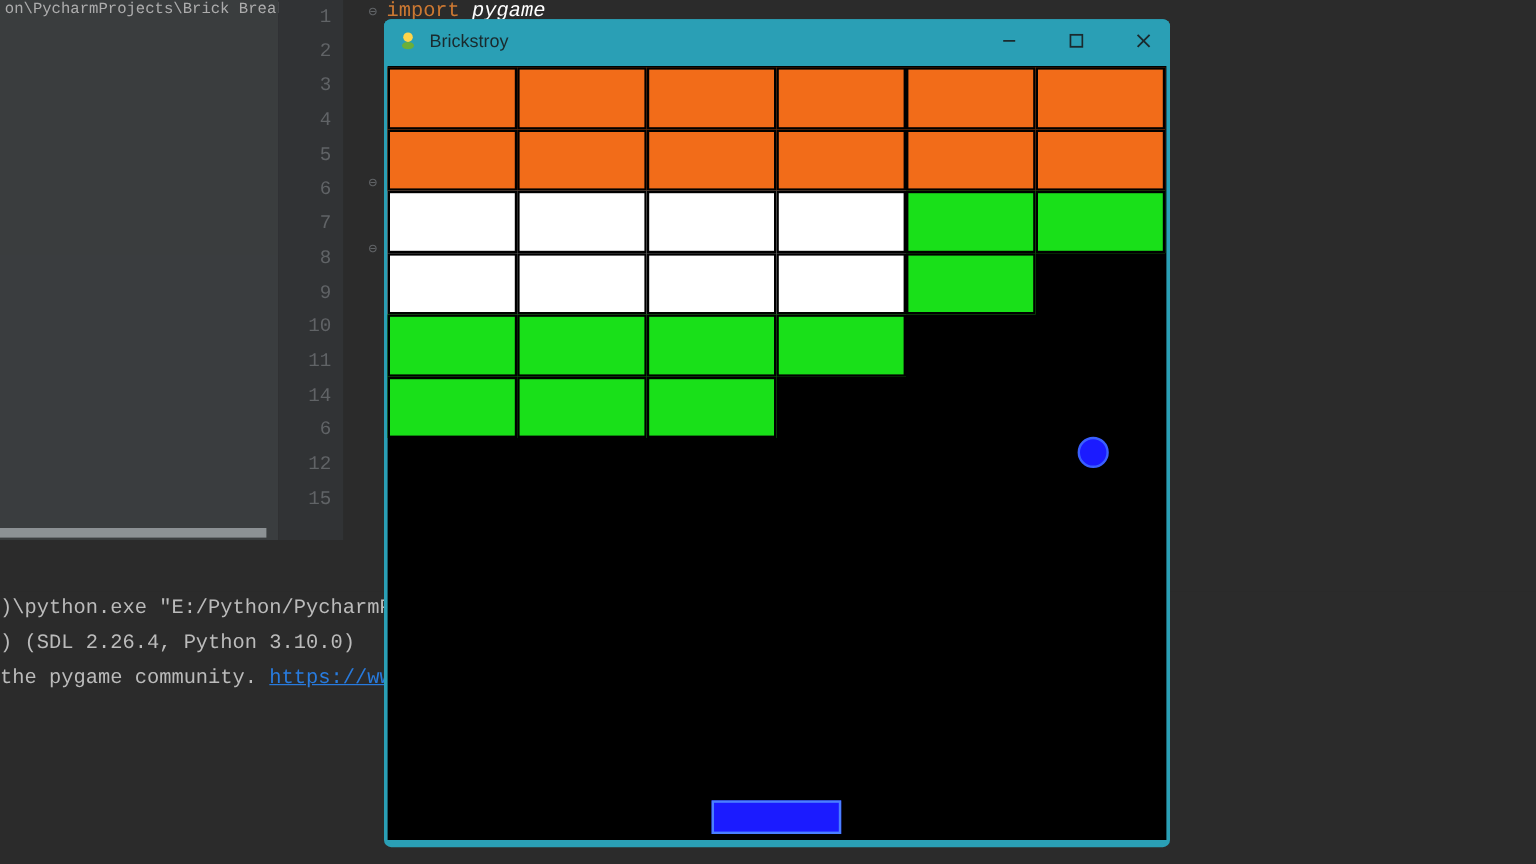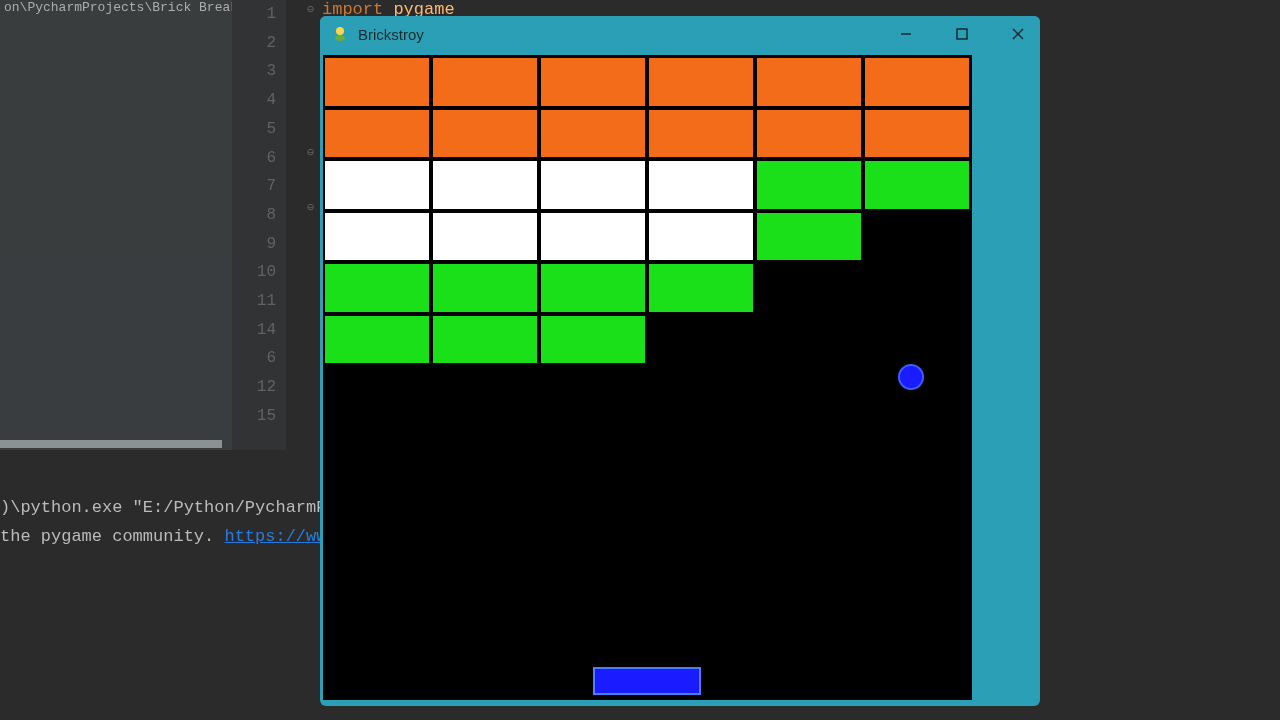--- a/index.html
+++ b/index.html
@@ -63,21 +63,21 @@
     
     .editor {
       position: absolute;
       top: 0; left: 286px;
       width: 994px; height: 20px;
       color: #a9b7c6;
       font-size: 17px;
       padding-left: 36px;
     }
     .kw { color: #cc7832; }
-    .mod { color: #fdba74; }
+    .mod { color: #ffffff; font-style: italic; }
     
     
     .fold-icon {
       position: absolute;
       left: 307px;
       color: #606366;
       font-size: 12px;
       user-select: none;
     }
     
@@ -93,21 +93,21 @@
       padding-left: 0;
       white-space: nowrap;
       overflow: hidden;
     }
     .console a { color: #287bde; text-decoration: underline; }
     
     
     .game-window {
       position: absolute;
       top: 16px; left: 320px;
-      width: 720px; height: 690px;
+      width: 655px; height: 690px;
       background: #2a9fb5;
       border-radius: 6px;
     }
     .title-bar {
       height: 36px;
       background: #2a9fb5;
       display: flex;
       align-items: center;
       padding: 0 10px;
       border-radius: 6px 6px 0 0;
@@ -200,20 +200,21 @@
 <div class="editor">
   <span class="kw">import</span><span class="mod"> pygame</span>
 </div>
 
 <span class="fold-icon" style="top:2px">⊖</span>
 <span class="fold-icon" style="top:145px">⊖</span>
 <span class="fold-icon" style="top:200px">⊖</span>
 
 <div class="console">
   <div>)\python.exe "E:/Python/PycharmP</div>
+  <div>) (SDL 2.26.4, Python 3.10.0)</div>
   <div>
     <span>the pygame community. </span><a href="#">https://ww</a>
   </div>
 </div>
 
 <div class="game-window">
   <div class="title-bar">
     <span class="app-icon">
       <svg width="18" height="18" viewBox="0 0 18 18">
         <circle cx="9" cy="6" r="4" fill="#ffd54a"></circle>

